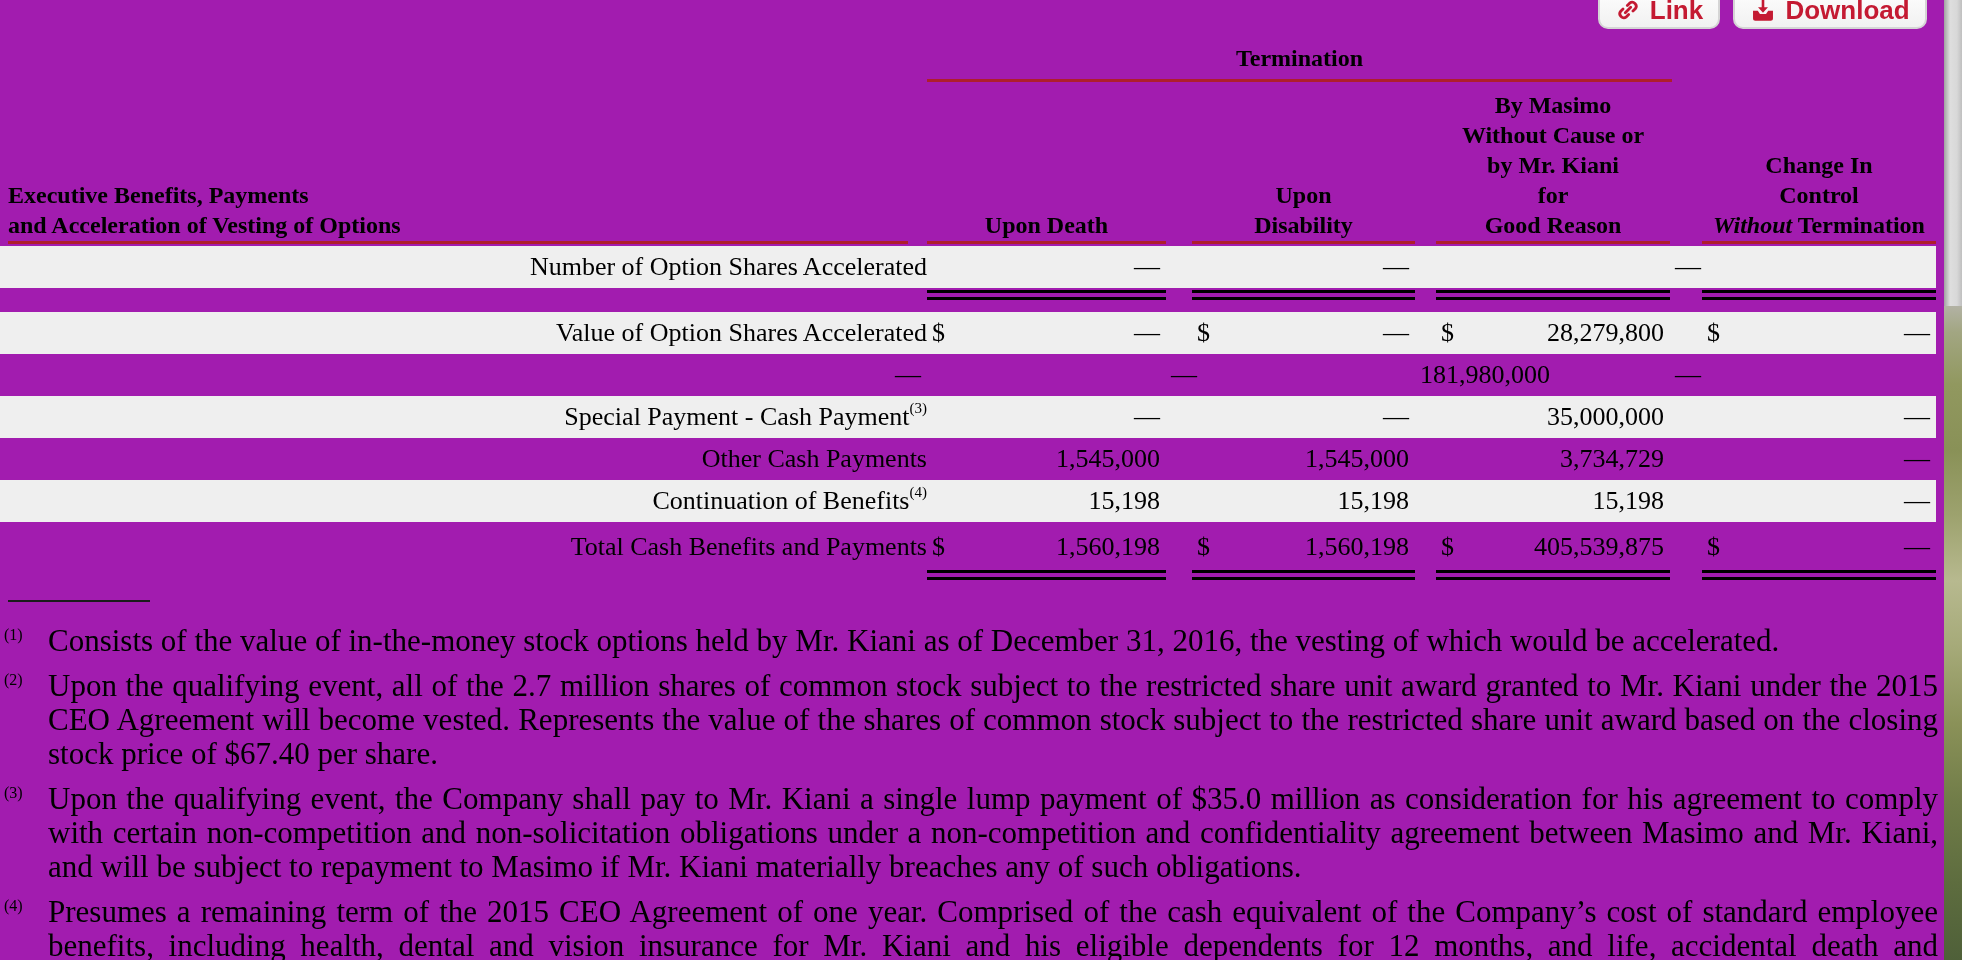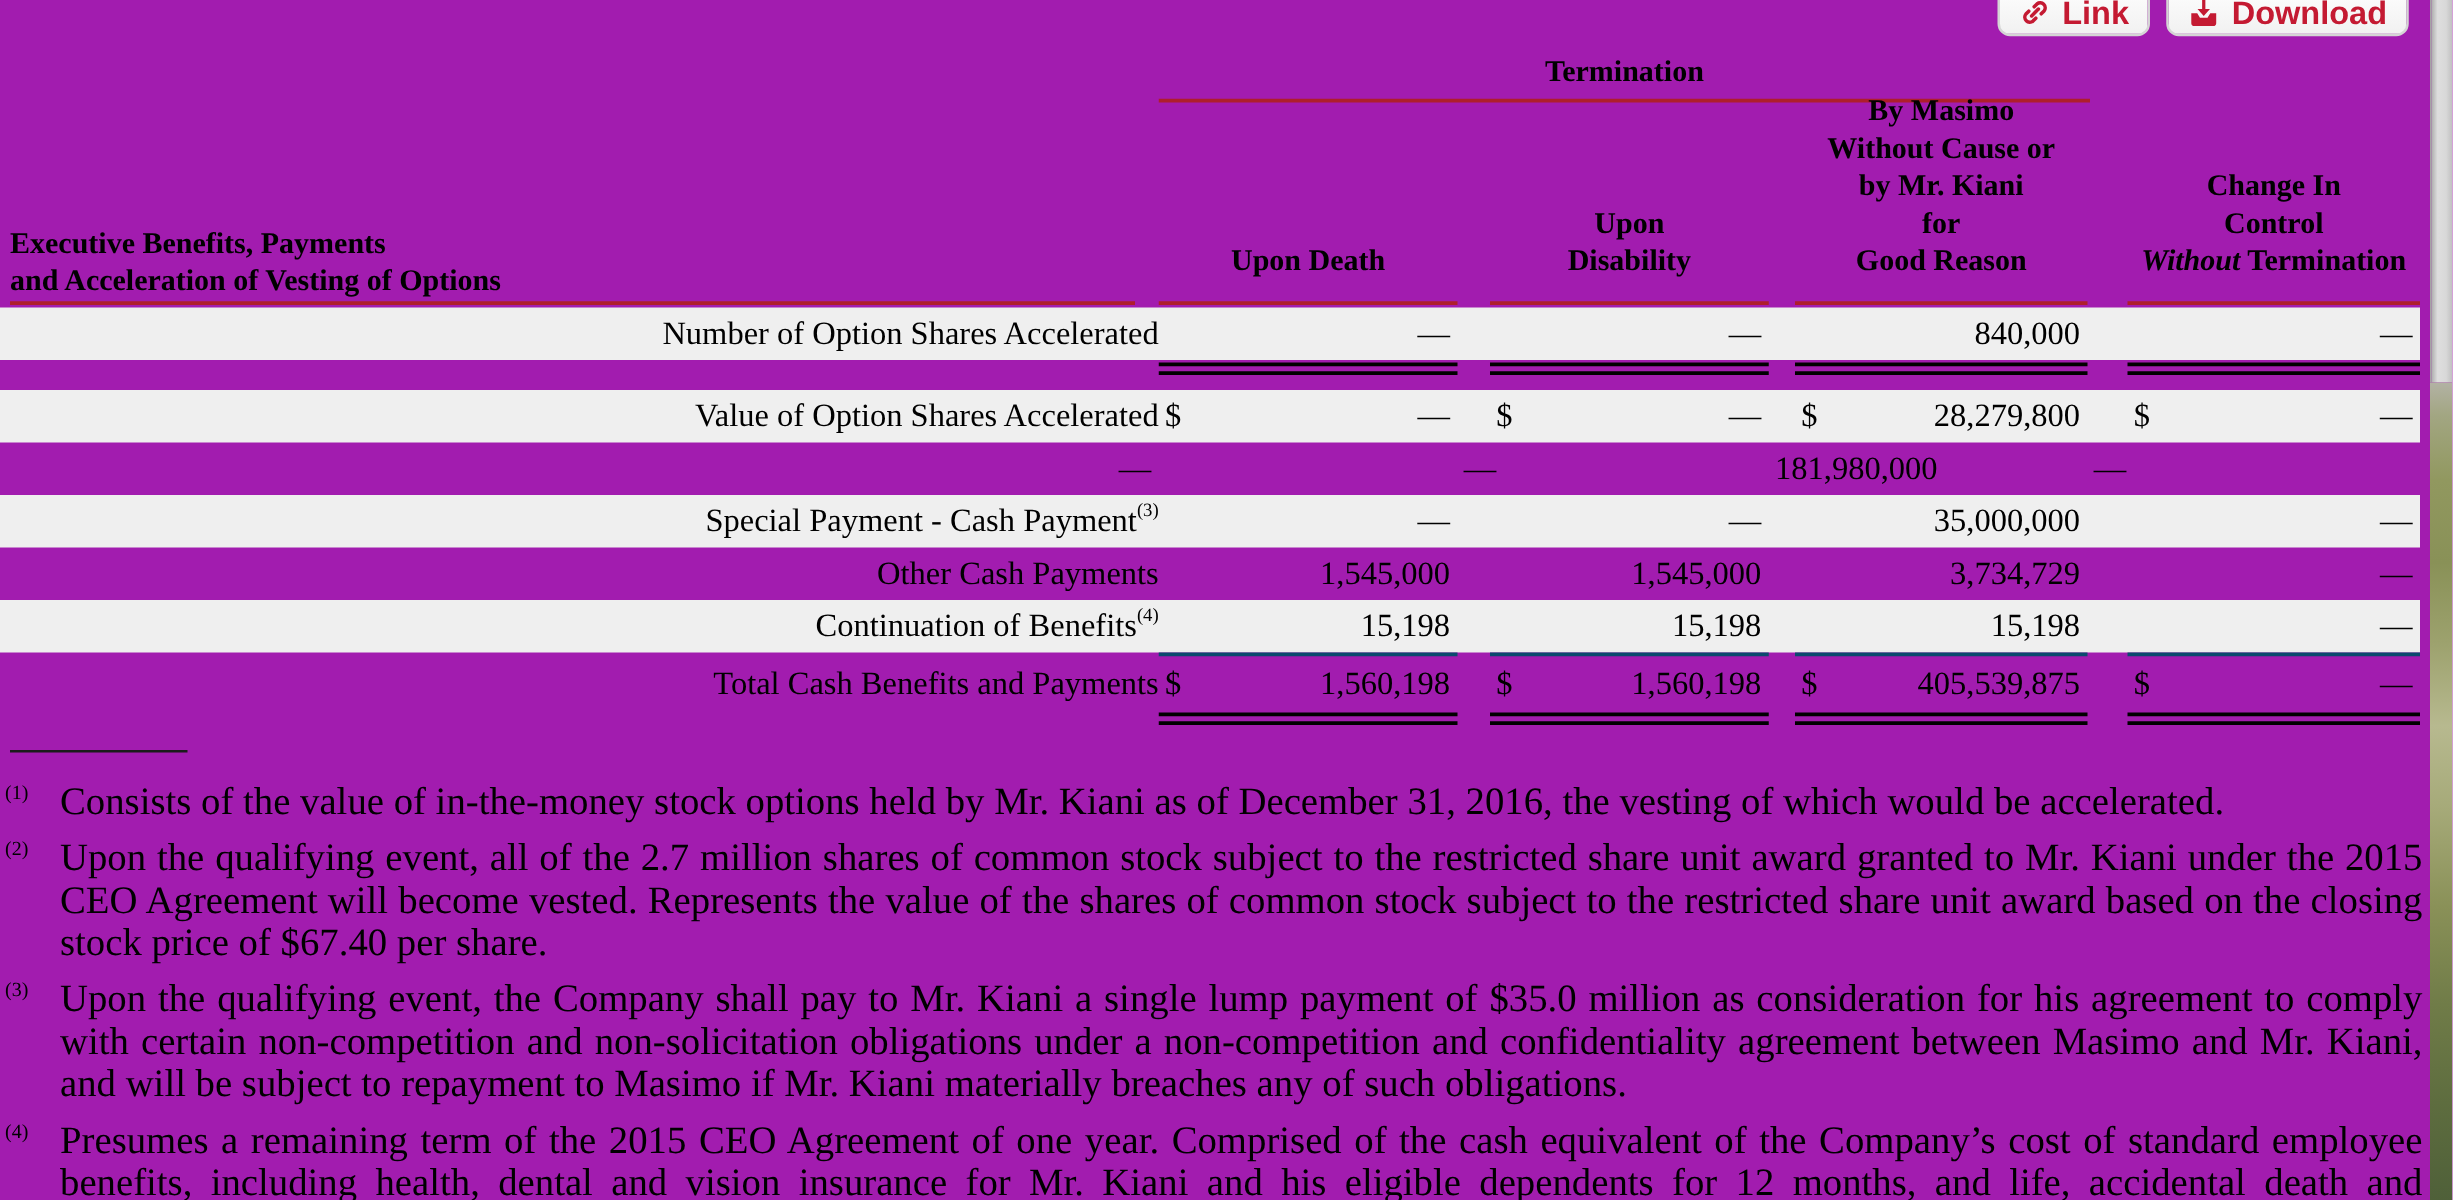--- a/index.html
+++ b/index.html
@@ -16,38 +16,38 @@
   #btn-link{left:1598px;width:122px;}
   #btn-download{left:1733px;width:194px;}
   .btn svg{display:block;}
 
   
   .termination-label{position:absolute;left:927px;top:44px;width:745px;text-align:center;
        font-weight:bold;font-size:24px;line-height:28px;}
   .termination-rule{position:absolute;left:927px;top:79px;width:745px;height:3px;
        background:var(--rule-red,#ae1e2c);}
   #col-headers{position:absolute;left:0;top:86px;width:1962px;height:154px;}
-  .col-head{position:absolute;bottom:16px;text-align:center;font-weight:bold;
+  .col-head{position:absolute;bottom:0;text-align:center;font-weight:bold;
        font-size:24px;line-height:30px;}
   .stub-head{position:absolute;left:8px;bottom:0;width:900px;text-align:left;
        font-weight:bold;font-size:24px;line-height:30px;}
   .it{font-style:italic;}
   #hdr-rules div{position:absolute;top:241px;height:3px;background:var(--rule-red,#ae1e2c);}
   .hr1{left:8px;width:900px;} .hr2{left:927px;width:239px;} .hr3{left:1192px;width:223px;}
   .hr4{left:1436px;width:234px;} .hr5{left:1702px;width:234px;}
 
   
   #rows{position:absolute;left:0;top:246px;width:1936px;}
   .tgrid{display:grid;grid-template-columns:927px 239px 26px 223px 21px 234px 32px 234px;text-align:right;}
   .trow{height:42px;line-height:42px;font-size:26px;white-space:nowrap;}
   .shade{background:var(--row-shade,#efefef);}
   .c-label{padding-left:8px;overflow:visible;}
   .sup{font-size:15px;vertical-align:12px;line-height:0;}
   .c-val{display:flex;justify-content:space-between;box-sizing:border-box;padding:0 6px 0 5px;}
-  .rs .c-val{border-bottom:3px solid #0c4a6e;}
+  .rs .c-val{border-bottom:3px solid #a21caf;}
   .rulerow{height:10px;margin-top:2px;}
   .drule{box-sizing:border-box;height:10px;border-top:3px solid #000;border-bottom:3px solid #000;}
   .spacer12{height:12px;} .spacer4{height:4px;}
 
   
   #footnotes{position:absolute;left:0;top:600px;width:1938px;}
   .fn-divider{margin-left:8px;width:142px;height:2px;background:#1b1b1b;margin-bottom:22px;}
   .fn{display:grid;grid-template-columns:48px 1fr;margin-bottom:11px;}
   .fn-m{font-size:16px;padding-left:4px;padding-top:2px;}
   .fn-t{font-size:31px;line-height:34px;text-align:justify;}
@@ -127,24 +127,20 @@
         <div class="c-val">
           <span class="dollar"></span>
           <span class="num">—</span>
         </div>
         <div></div>
         <div class="c-val">
           <span class="dollar"></span>
           <span class="num">—</span>
         </div>
         <div></div>
-        <div class="c-val">
-          <span class="dollar"></span>
-          <span class="num">840,000</span>
-        </div>
         <div></div>
         <div class="c-val">
           <span class="dollar"></span>
           <span class="num">—</span>
         </div>
       </div>
       <div class="tgrid rulerow">
         <div></div>
         <div class="drule"></div>
         <div></div>

